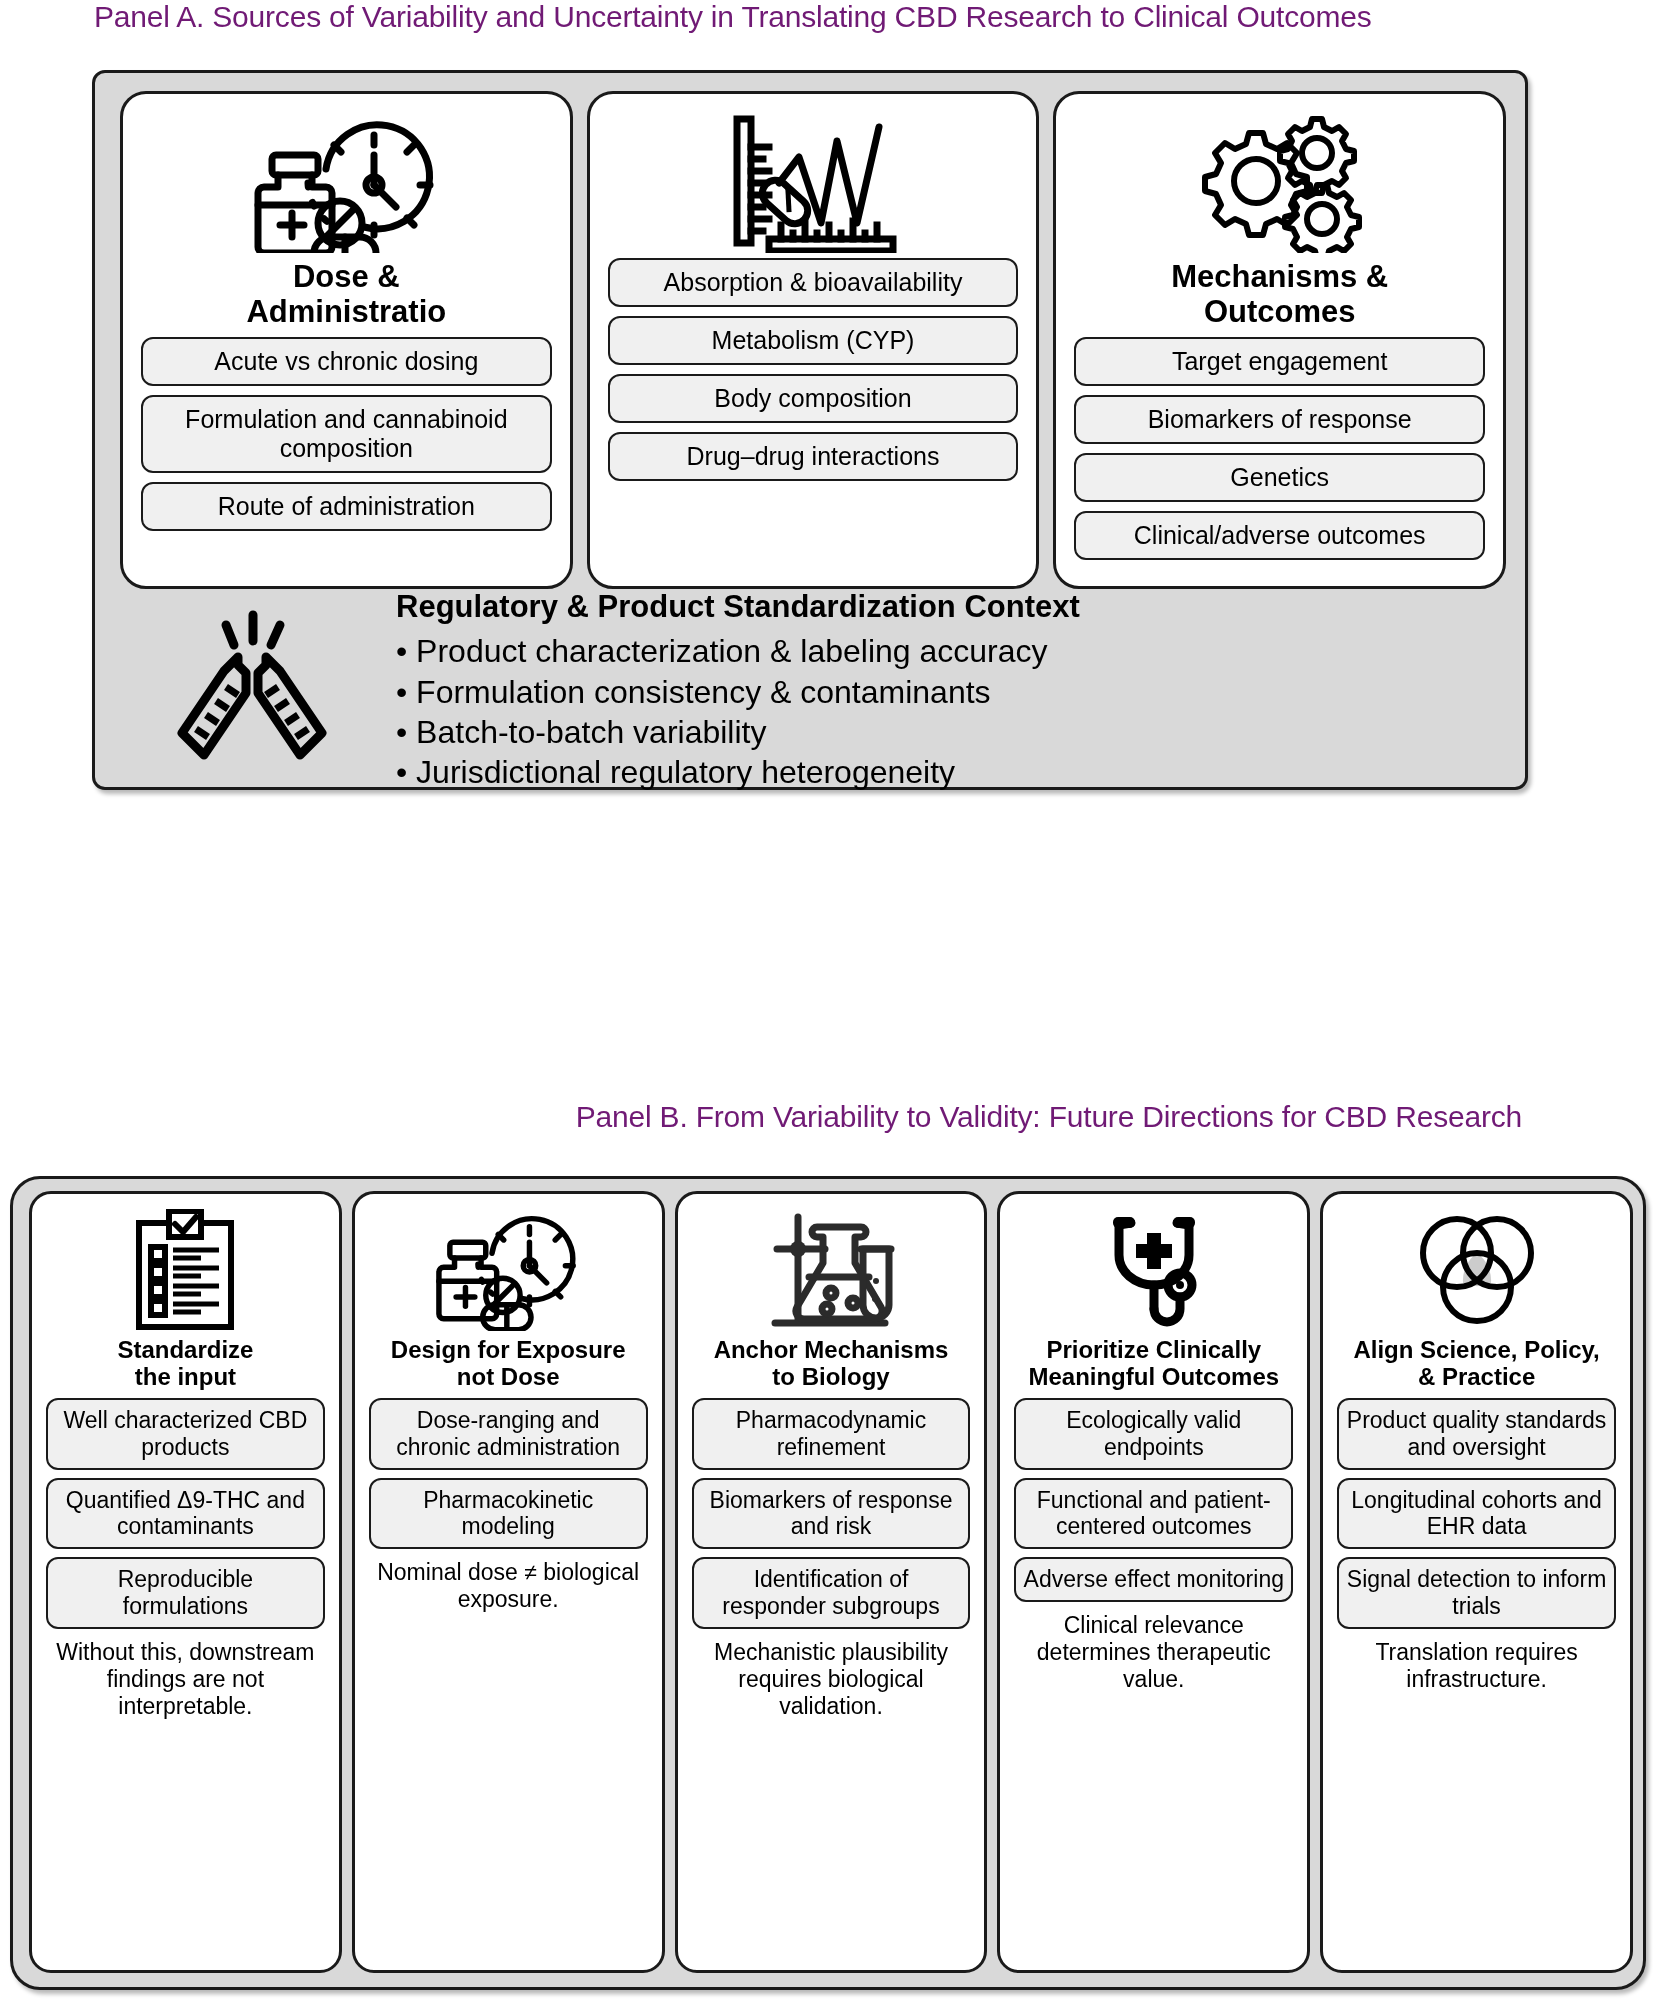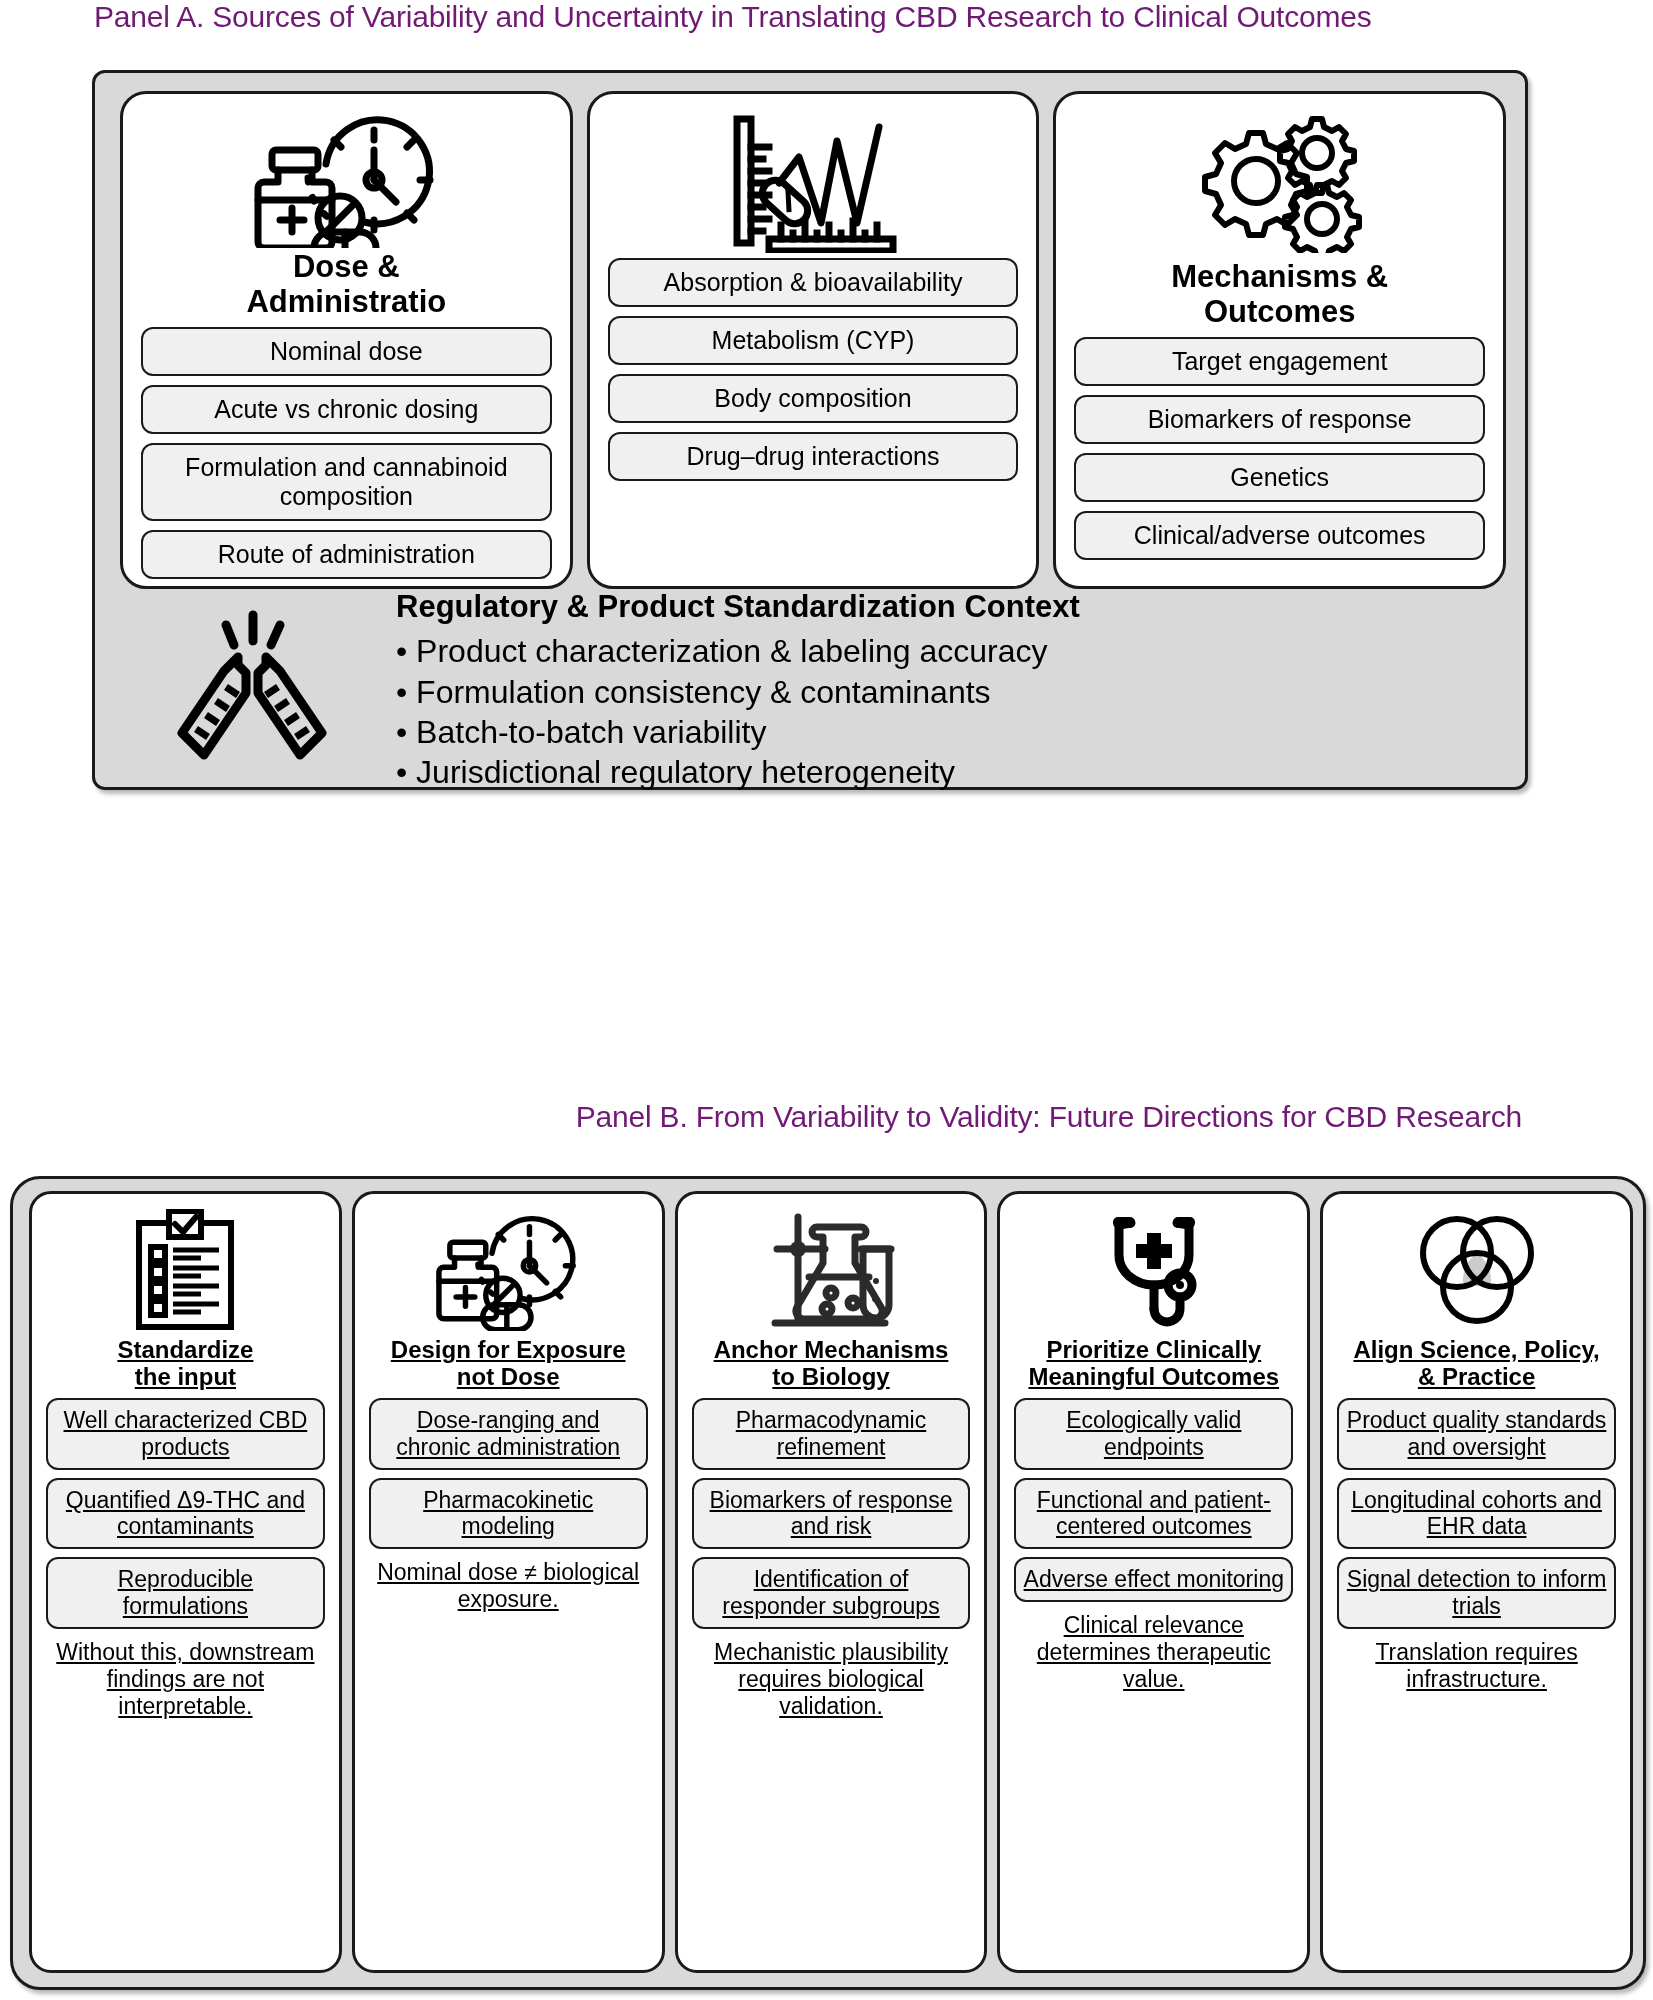--- a/index.html
+++ b/index.html
@@ -147,21 +147,20 @@
     box-shadow: 3px 4px 4px rgba(0,0,0,0.28);
   }
   #panelB-cols {
     position: absolute;
     left: 16px;
     top: 12px;
     width: 1604px;
     height: 782px;
     display: flex;
     gap: 10px;
-    text-decoration: underline;
   }
   .bcard {
     background: #ffffff;
     border: 3px solid #1a1a1a;
     border-radius: 22px;
     box-sizing: border-box;
     flex: 1 1 0;
     display: flex;
     flex-direction: column;
     align-items: center;
@@ -241,21 +240,20 @@
             <rect x="70" y="124" width="62" height="32" rx="16"></rect>
             <line x1="101" y1="124" x2="101" y2="156"></line>
           </g>
         </svg>
       </div>
       <div class="col-heading">
         <div>Dose &amp;</div>
         <div>Administratio</div>
       </div>
       <div class="chiplist">
-        <div class="chip">Nominal dose</div>
         <div class="chip">Acute vs chronic dosing</div>
         <div class="chip">Formulation and cannabinoid composition</div>
         <div class="chip">Route of administration</div>
       </div>
     </div>
 
     <div class="colcard">
       <div class="col-icon">
         <svg width="180" height="140" viewBox="0 0 180 140">
           <g fill="none" stroke="#000" stroke-width="7" stroke-linecap="square" stroke-linejoin="miter">

